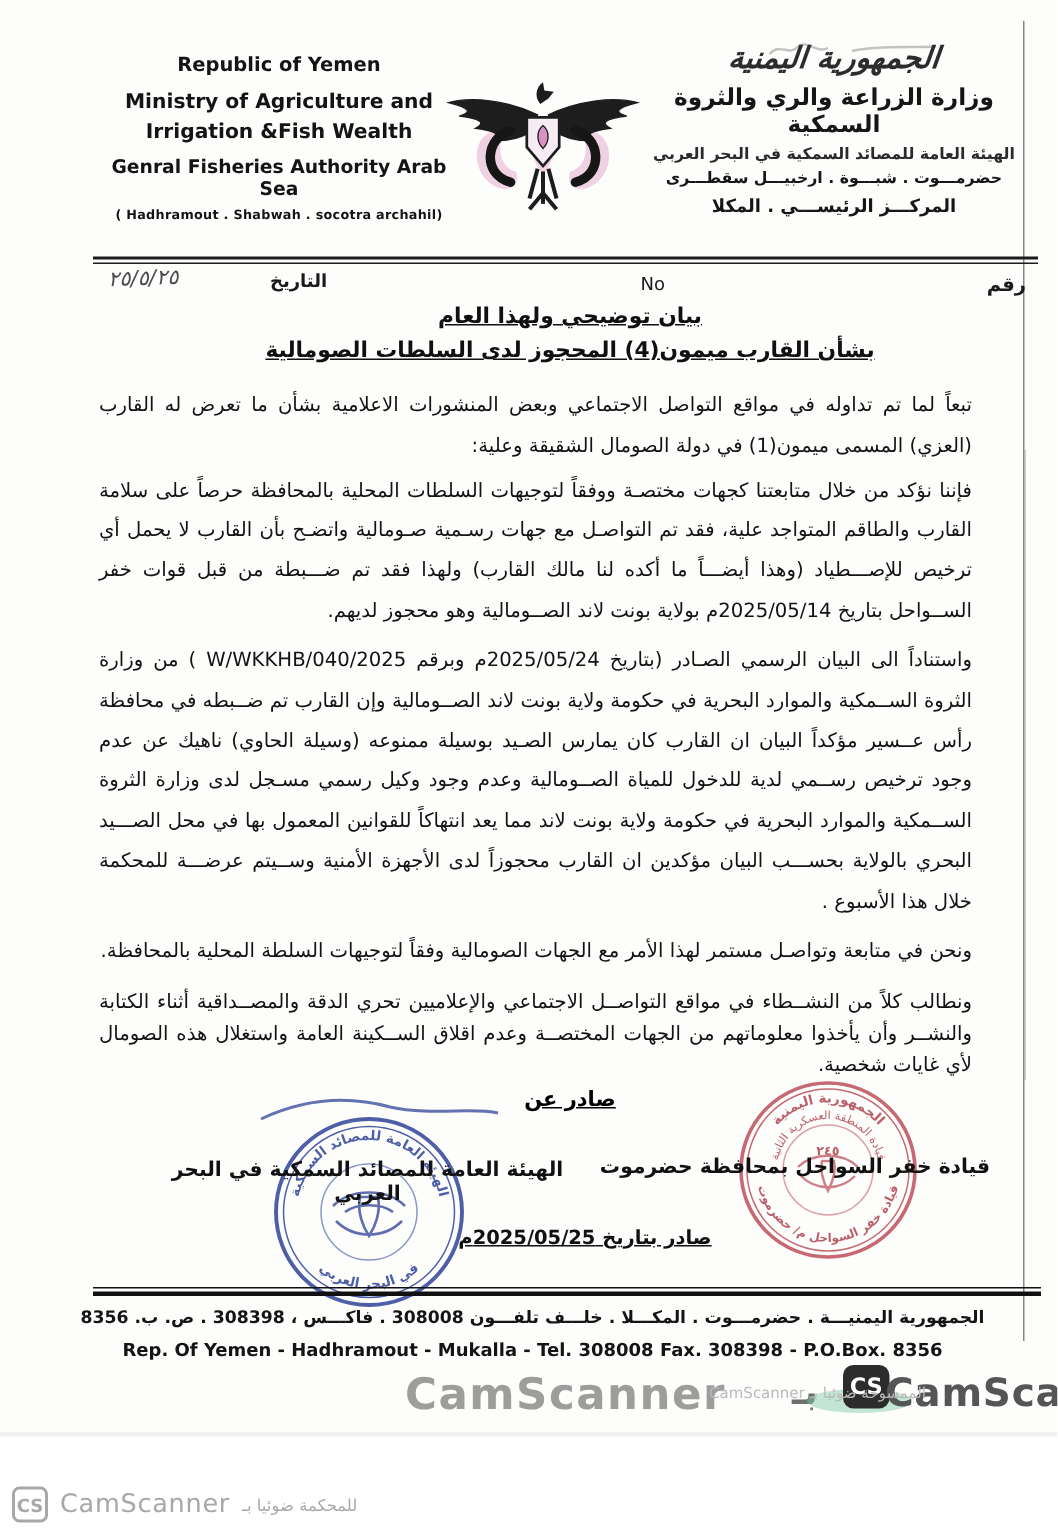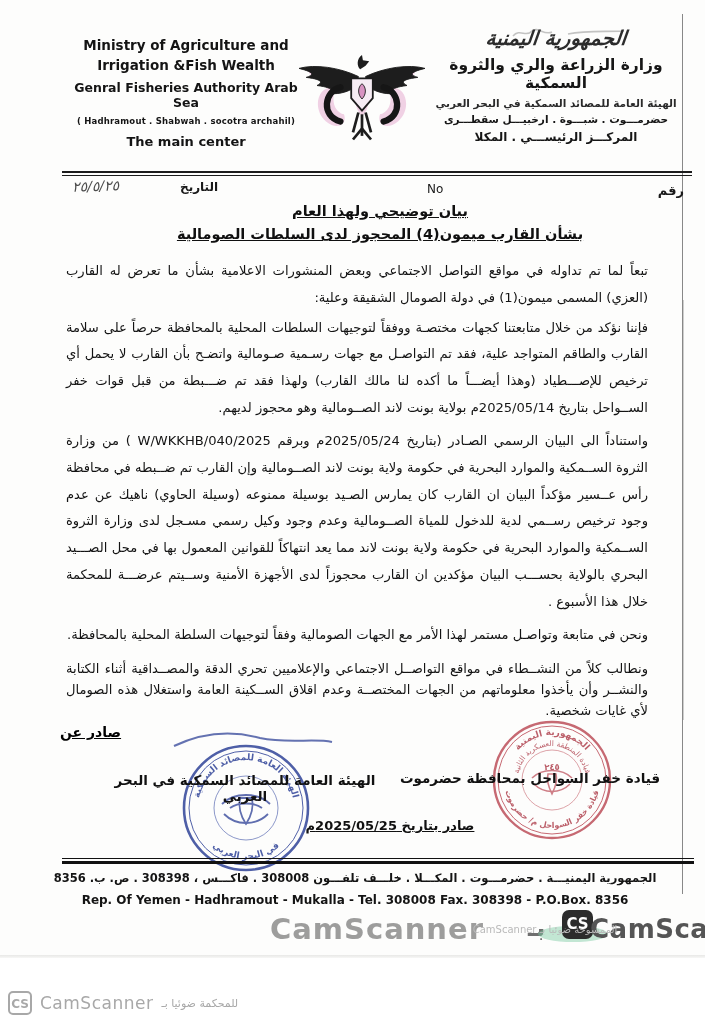--- a/index.html
+++ b/index.html
@@ -42,21 +42,21 @@
   .title { position:absolute; left:60px; top:203px; width:640px; text-align:center; direction:rtl; color:#101010; }
   .title .t1 { font-size:14.5px; font-weight:bold; text-decoration:underline; margin-bottom:7px; }
   .title .t2 { font-size:14.5px; font-weight:bold; text-decoration:underline; }
 
   
   .body-text { position:absolute; left:66px; top:258px; width:582px; direction:rtl; text-align:justify; color:#131313; }
   .body-text p { font-size:13.1px; line-height:2.05; margin-bottom:3px; }
   .body-text p.tight { line-height:1.62; margin-top:9px; }
   .body-text p.gap { margin-top:6px; }
 
-  .issued-by { position:absolute; left:60px; top:722px; width:640px; }
+  .issued-by { position:absolute; left:60px; top:722px; width:640px; text-align:center; }
   .issued-by span { font-size:14px; font-weight:bold; text-decoration:underline; direction:rtl; }
 
   .sig-right { position:absolute; left:385px; top:770px; width:290px; text-align:center; direction:rtl; font-size:13.5px; font-weight:bold; color:#111; }
   .sig-left  { position:absolute; left:95px;  top:772px; width:300px; text-align:center; direction:rtl; font-size:13.5px; font-weight:bold; color:#111; }
   .issue-date { position:absolute; left:230px; top:818px; width:320px; text-align:center; font-size:13px; font-weight:bold; text-decoration:underline; direction:rtl; color:#111; }
 
   .stamp-red { position:absolute; left:490px; top:718px; width:124px; height:124px; opacity:.88; }
   .stamp-blue { position:absolute; left:180px; top:742px; width:132px; height:132px; opacity:.9; }
   .sig-scribble { position:absolute; left:168px; top:728px; width:170px; height:26px; }
 
@@ -82,25 +82,25 @@
 </style>
 </head>
 <body>
 
 <div class="canvas">
   <div class="scan"></div>
   <div class="fold-line"></div>
   <div class="fold-line2"></div>
 
   <div class="hdr-en">
+    <div class="l1">Republic of Yemen</div>
     <div class="l2">Ministry of Agriculture and</div>
     <div class="l2">Irrigation &amp;Fish Wealth</div>
     <div class="l3">Genral Fisheries Authority Arab Sea</div>
     <div class="l4">( Hadhramout . Shabwah . socotra archahil)</div>
-    <div class="l5">The main center</div>
   </div>
 
   <svg class="emblem" viewBox="0 0 160 150">
 
     <g fill="#e7aed2" opacity="0.55">
       <path d="M52 62 C30 58 24 86 40 100 C52 110 64 104 60 92 C50 90 44 76 52 62 Z"></path>
       <path d="M108 62 C130 58 136 86 120 100 C108 110 96 104 100 92 C110 90 116 76 108 62 Z"></path>
       <path d="M80 58 C70 66 70 84 80 94 C90 84 90 66 80 58 Z"></path>
       <path d="M20 44 L70 50 L60 58 L24 50 Z"></path>
       <path d="M140 44 L90 50 L100 58 L136 50 Z"></path>

